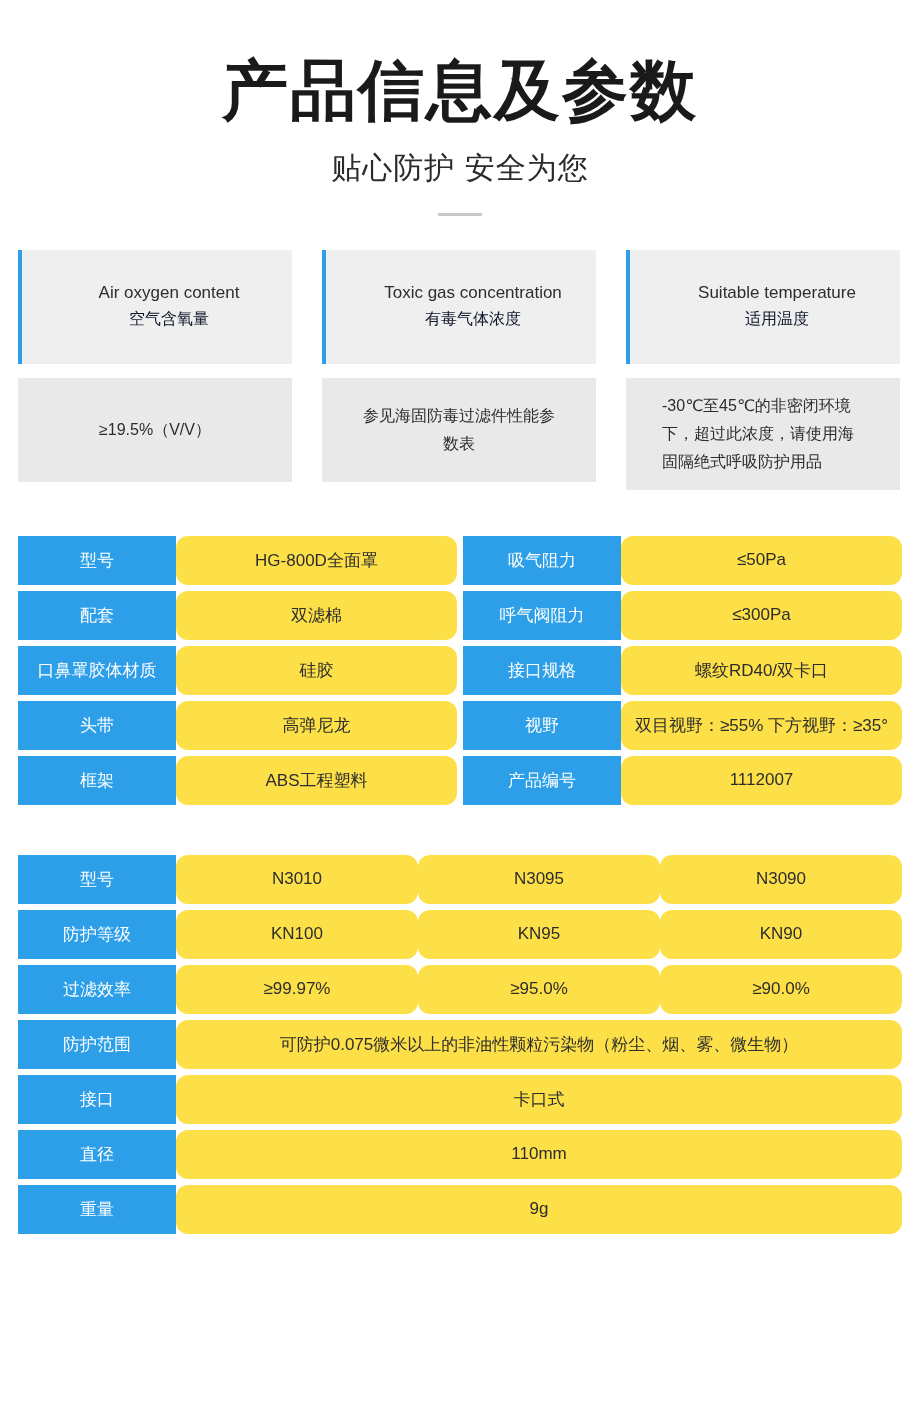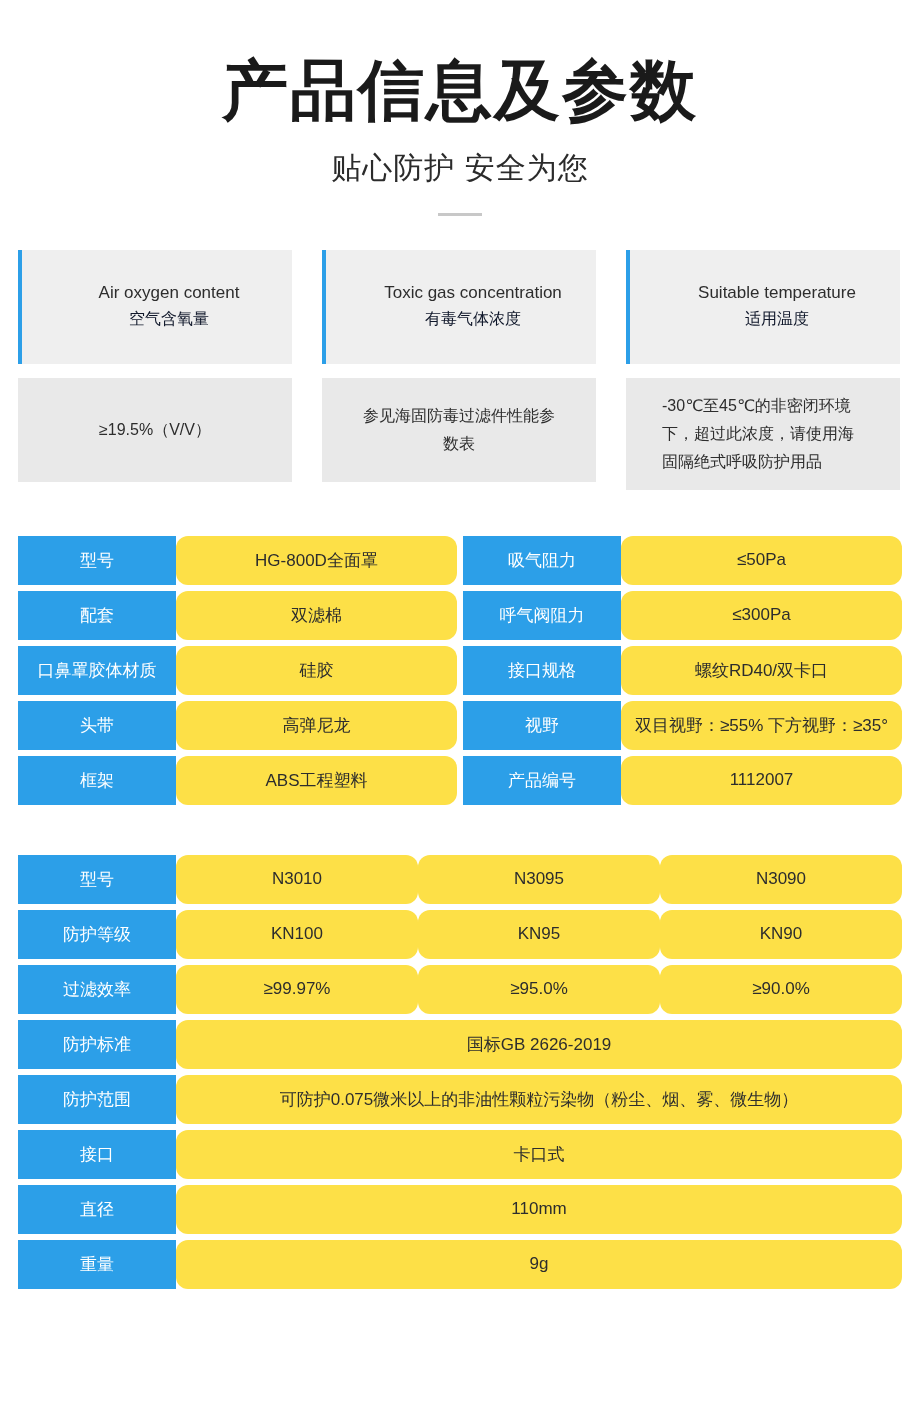--- a/index.html
+++ b/index.html
@@ -219,24 +219,20 @@
         <td class="val">KN95</td>
         <td class="val">KN90</td>
       </tr>
       <tr>
         <td class="lbl">过滤效率</td>
         <td class="val">≥99.97%</td>
         <td class="val">≥95.0%</td>
         <td class="val">≥90.0%</td>
       </tr>
       <tr>
-        <td class="lbl">防护标准</td>
-        <td class="val" colspan="3">国标GB 2626-2019</td>
-      </tr>
-      <tr>
         <td class="lbl">防护范围</td>
         <td class="val" colspan="3">可防护0.075微米以上的非油性颗粒污染物（粉尘、烟、雾、微生物）</td>
       </tr>
       <tr>
         <td class="lbl">接口</td>
         <td class="val" colspan="3">卡口式</td>
       </tr>
       <tr>
         <td class="lbl">直径</td>
         <td class="val" colspan="3">110mm</td>

